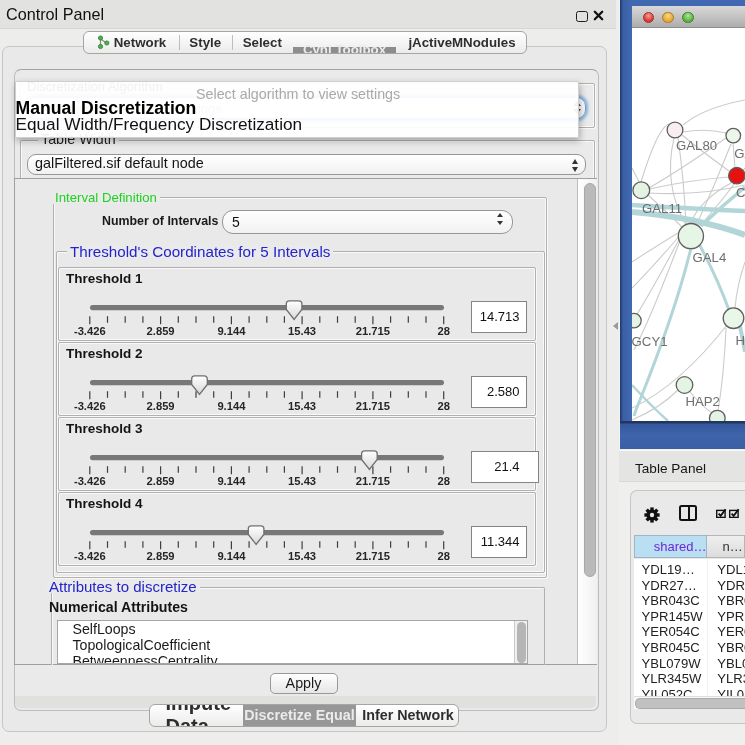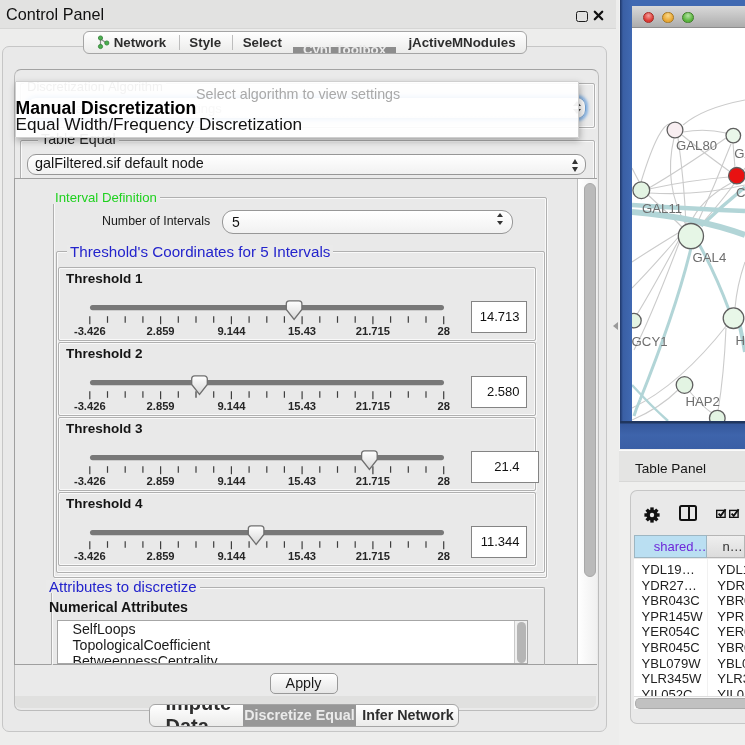--- a/index.html
+++ b/index.html
@@ -37,31 +37,31 @@
 </div>
 <div class="a" style="left:14px;top:69px;width:583px;height:640px;background:#eaeaea;border:1px solid #bcbcbc;border-top-color:#a3a3a3;border-radius:7px"></div>
 <div class="a" style="left:15px;top:696px;width:581px;height:12px;background:#e0e0df;border-radius:0 0 6px 6px"></div>
 <div class="a etch" style="left:20px;top:83px;width:573px;height:43px;border-radius:2px"></div>
 <div class="gtitle" style="left:24px;top:79.5px;color:#3a3a3a">Discretization Algorithm</div>
 <div class="combo" style="left:27px;top:97px;width:557px;height:20px;border-radius:9px;border-color:#6f9ed0;box-shadow:0 0 3px 2px rgba(100,160,225,.75)"></div>
 <div class="a" style="left:36px;top:101px;font-size:13px;color:#9a9a9a">Select algorithm to view settings</div>
 <div class="arr" style="left:573px;top:101px;border-left:4px solid transparent;border-right:4px solid transparent;border-bottom:5px solid #444"></div>
 <div class="arr" style="left:573px;top:109px;border-left:4px solid transparent;border-right:4px solid transparent;border-top:5px solid #444"></div>
 <div class="a etch" style="left:20px;top:140px;width:573px;height:38px"></div>
-<div class="gtitle" style="left:38px;top:133px;color:#222;font-size:14.3px">Table Equal</div>
+<div class="gtitle" style="left:38px;top:133px;color:#222;font-size:14.3px">Table Width</div>
 <div class="combo" style="left:27px;top:154px;width:557px;height:19px;border-radius:9px"></div>
 <div class="a" style="left:35px;top:155px;font-size:14.4px;color:#141414">galFiltered.sif default node</div>
 <div class="arr" style="left:571.5px;top:158.5px;border-left:3.8px solid transparent;border-right:3.8px solid transparent;border-bottom:5.2px solid #333"></div>
 <div class="arr" style="left:571.5px;top:166.5px;border-left:3.8px solid transparent;border-right:3.8px solid transparent;border-top:5.2px solid #333"></div>
 <div class="a" style="left:14px;top:178px;width:583px;height:487px;border:1px solid #9f9f9f;box-sizing:border-box;background:#e9e9e9"></div>
 <div class="a" style="left:577px;top:179px;width:19px;height:485px;background:linear-gradient(90deg,#ffffff,#f0f0f0);border-left:1px solid #bcbcbc"></div>
 <div class="a" style="left:583.5px;top:183px;width:10px;height:392px;background:#bababa;border:1px solid #a8a8a8;border-radius:6px"></div>
 <div class="a etch" style="left:53px;top:197px;width:491.5px;height:379px"></div>
 <div class="gtitle" style="left:52px;top:191px;color:#1fd11f;font-size:13.2px">Interval Definition</div>
-<div class="a" style="left:102px;top:214px;font-weight:normal;font-size:12.4px;color:#1a1a1a">Number of Intervals</div>
+<div class="a" style="left:102px;top:214px;font-weight:bold;font-size:12.4px;color:#1a1a1a">Number of Intervals</div>
 <div class="combo" style="left:222px;top:209.5px;width:289px;height:22px;border-radius:11px"></div>
 <div class="a" style="left:232px;top:213.5px;font-size:14px;color:#111">5</div>
 <div class="arr" style="left:497px;top:213px;border-left:3.6px solid transparent;border-right:3.6px solid transparent;border-bottom:4.6px solid #333"></div>
 <div class="arr" style="left:497px;top:221px;border-left:3.6px solid transparent;border-right:3.6px solid transparent;border-top:4.6px solid #333"></div>
 <div class="a etch" style="left:56px;top:251px;width:487px;height:320px"></div>
 <div class="gtitle" style="left:67px;top:244.5px;color:#2424cc;font-size:15.2px">Threshold's Coordinates for 5 Intervals</div>
 <svg class="a" style="left:0;top:0" width="618" height="745" viewBox="0 0 618 745">
     <defs>
       <linearGradient id="thg" x1="0" y1="0" x2="0" y2="1">
         <stop offset="0" stop-color="#ffffff"></stop>

